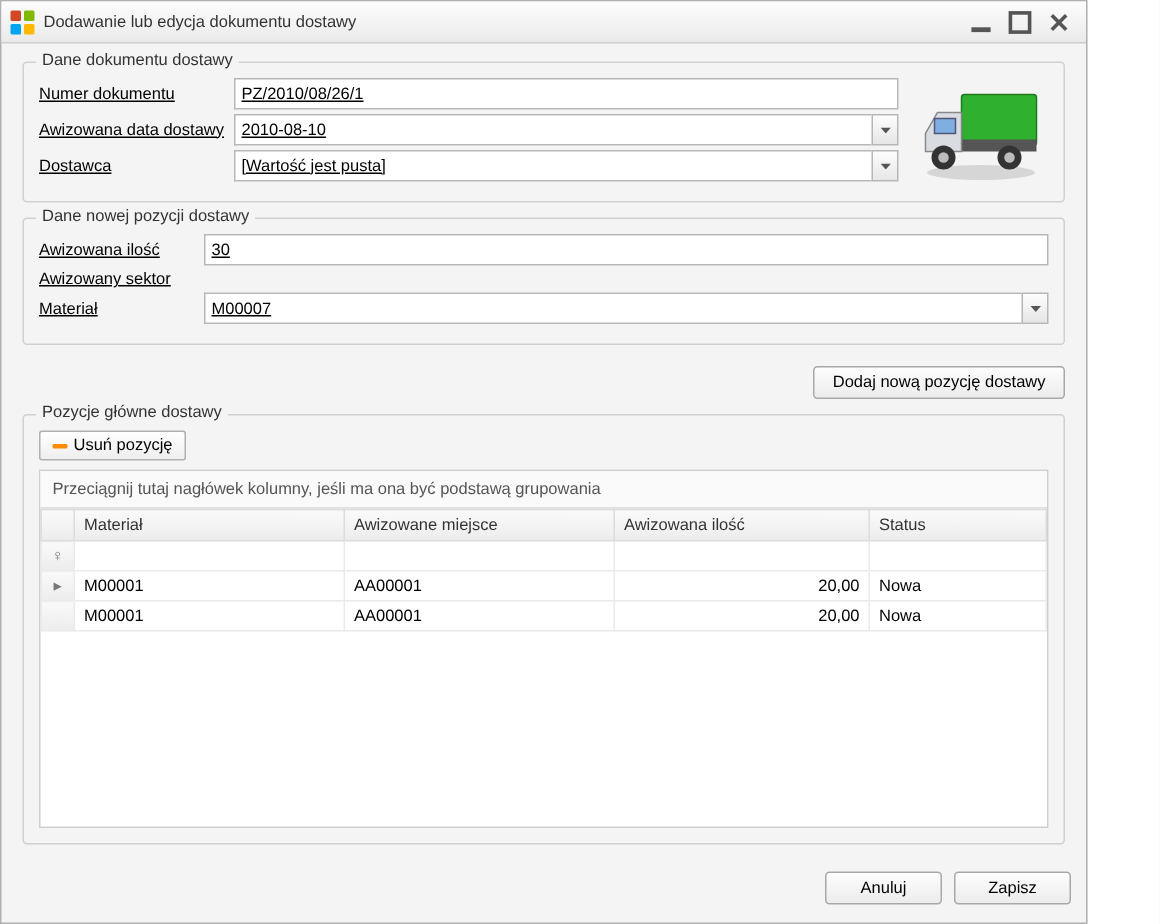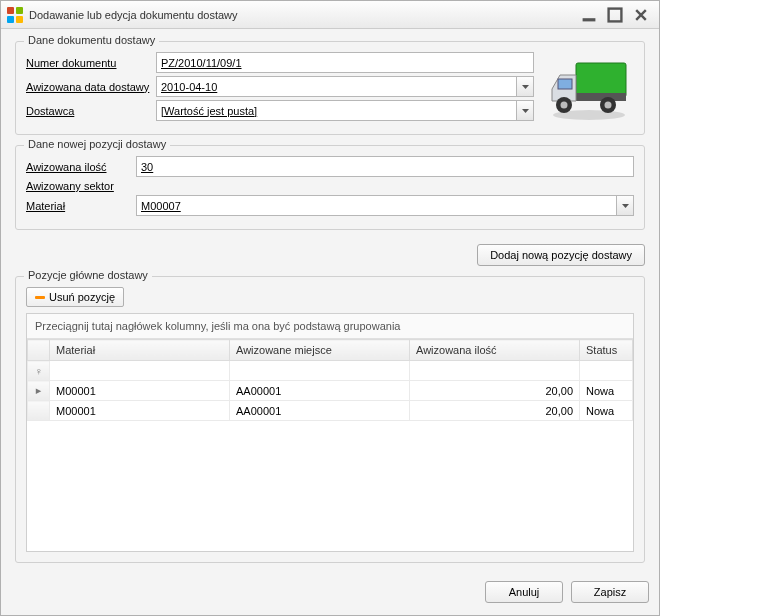--- a/index.html
+++ b/index.html
@@ -1,17 +1,17 @@
 <!DOCTYPE html>
 <html><head>
 <meta charset="utf-8">
 <style>
   * { box-sizing: border-box; font-family: Tahoma, Arial, sans-serif; font-size: 11px; }
   body { margin: 0; background: #fff; }
-  .window { width: 660px; height: 616px; background: #f4f4f4; border: 1px solid #b0b0b0; display: flex; flex-direction: column; }
+  .window { width: 725px; height: 616px; background: #f4f4f4; border: 1px solid #b0b0b0; display: flex; flex-direction: column; }
   .titlebar { height: 28px; background: linear-gradient(#fdfdfd, #eaeaea); border-bottom: 1px solid #ccc; display: flex; align-items: center; padding: 0 6px; }
   .titlebar-icon { width: 16px; height: 16px; margin-right: 6px; position: relative; }
   .titlebar-icon .sq { position: absolute; width: 7px; height: 7px; border-radius: 1px; }
   .titlebar-icon .s1 { background: #d24726; top: 0; left: 0; }
   .titlebar-icon .s2 { background: #7fba00; top: 0; right: 0; }
   .titlebar-icon .s3 { background: #00a4ef; bottom: 0; left: 0; }
   .titlebar-icon .s4 { background: #ffb900; bottom: 0; right: 0; }
   .titlebar-text { color: #333; flex: 1; }
   .win-btns { display: flex; gap: 10px; padding-right: 4px; }
   .win-btn { width: 16px; height: 14px; display: flex; align-items: center; justify-content: center; cursor: pointer; color: #555; }
@@ -76,26 +76,26 @@
   </div>
 
   <div class="content">
 
     <div class="groupbox">
       <span class="group-title">Dane dokumentu dostawy</span>
       <div class="doc-group-body">
         <div class="doc-fields">
           <div class="form-row">
             <div class="form-label">Numer dokumentu</div>
-            <div class="form-input">PZ/2010/11/09/1</div>
+            <div class="form-input">PZ/2010/08/26/1</div>
           </div>
           <div class="form-row">
             <div class="form-label">Awizowana data dostawy</div>
             <div class="form-combo">
-              <div class="form-input">2010-04-10</div>
+              <div class="form-input">2010-08-10</div>
               <div class="combo-btn">
                   <svg viewBox="0 0 7 4">
                     <path d="M0 0 L7 0 L3.5 4 Z" fill="#555"></path>
                   </svg>
                 </div>
             </div>
           </div>
           <div class="form-row">
             <div class="form-label">Dostawca</div>
             <div class="form-combo">

